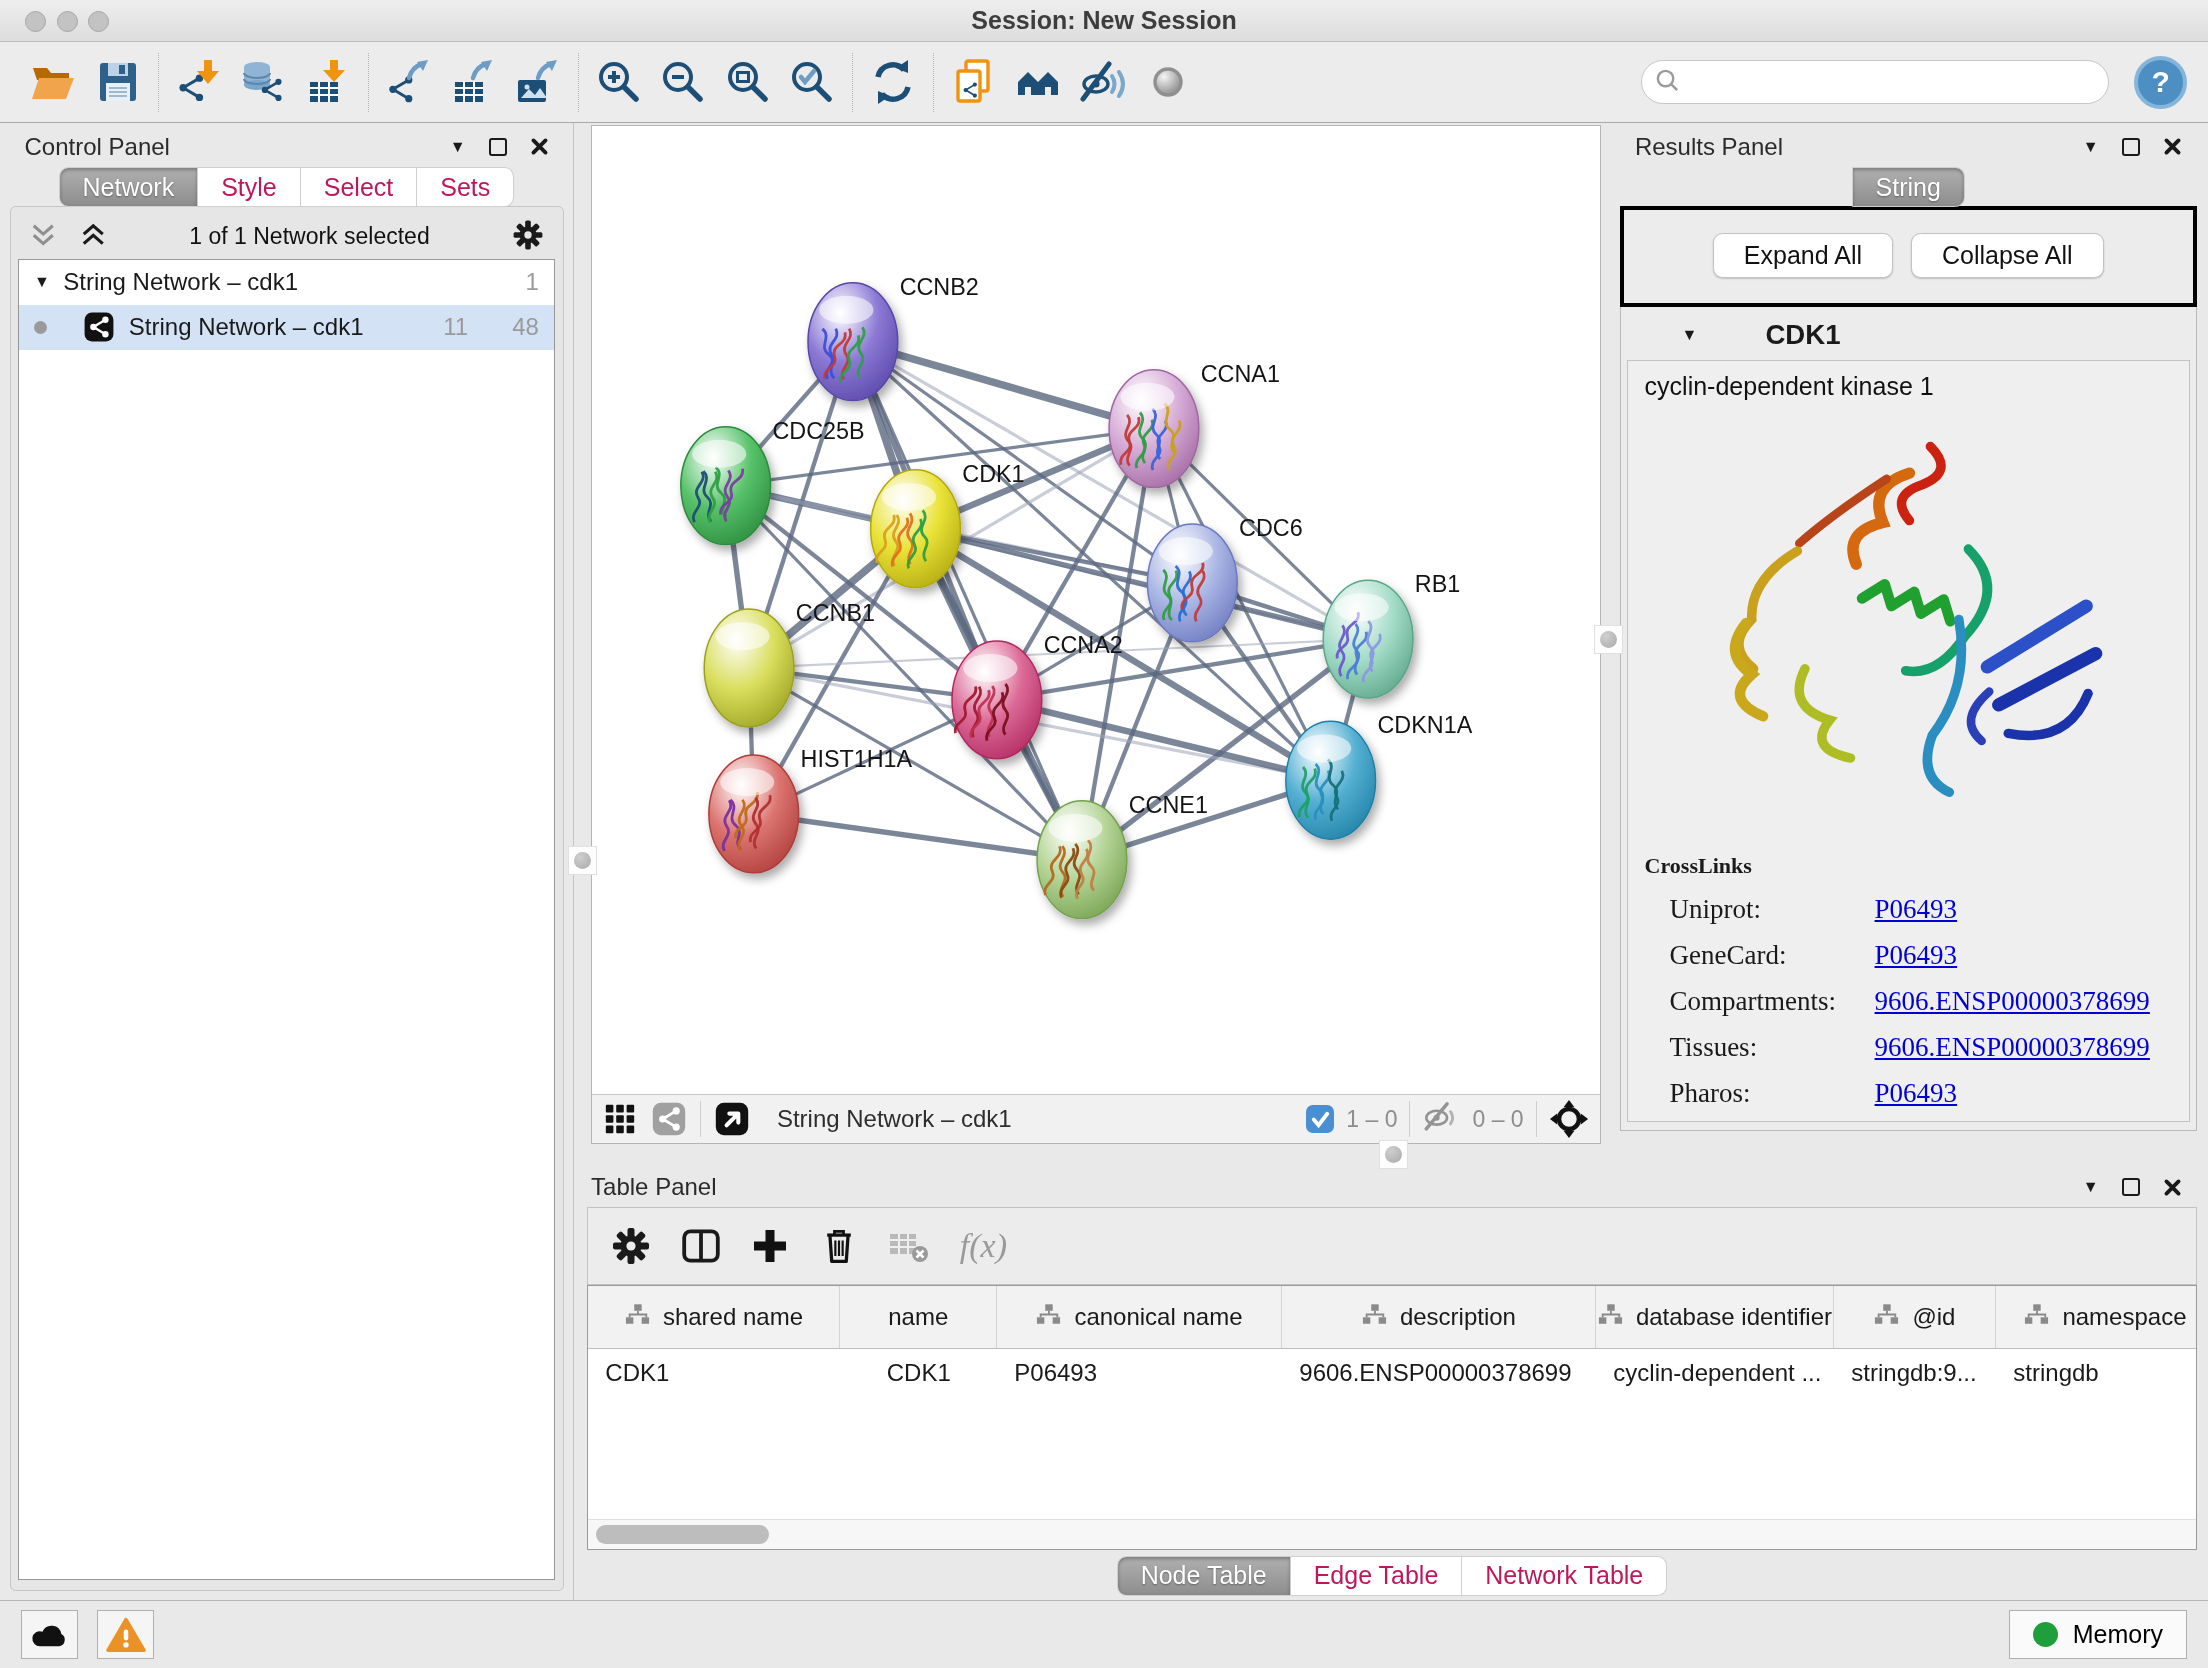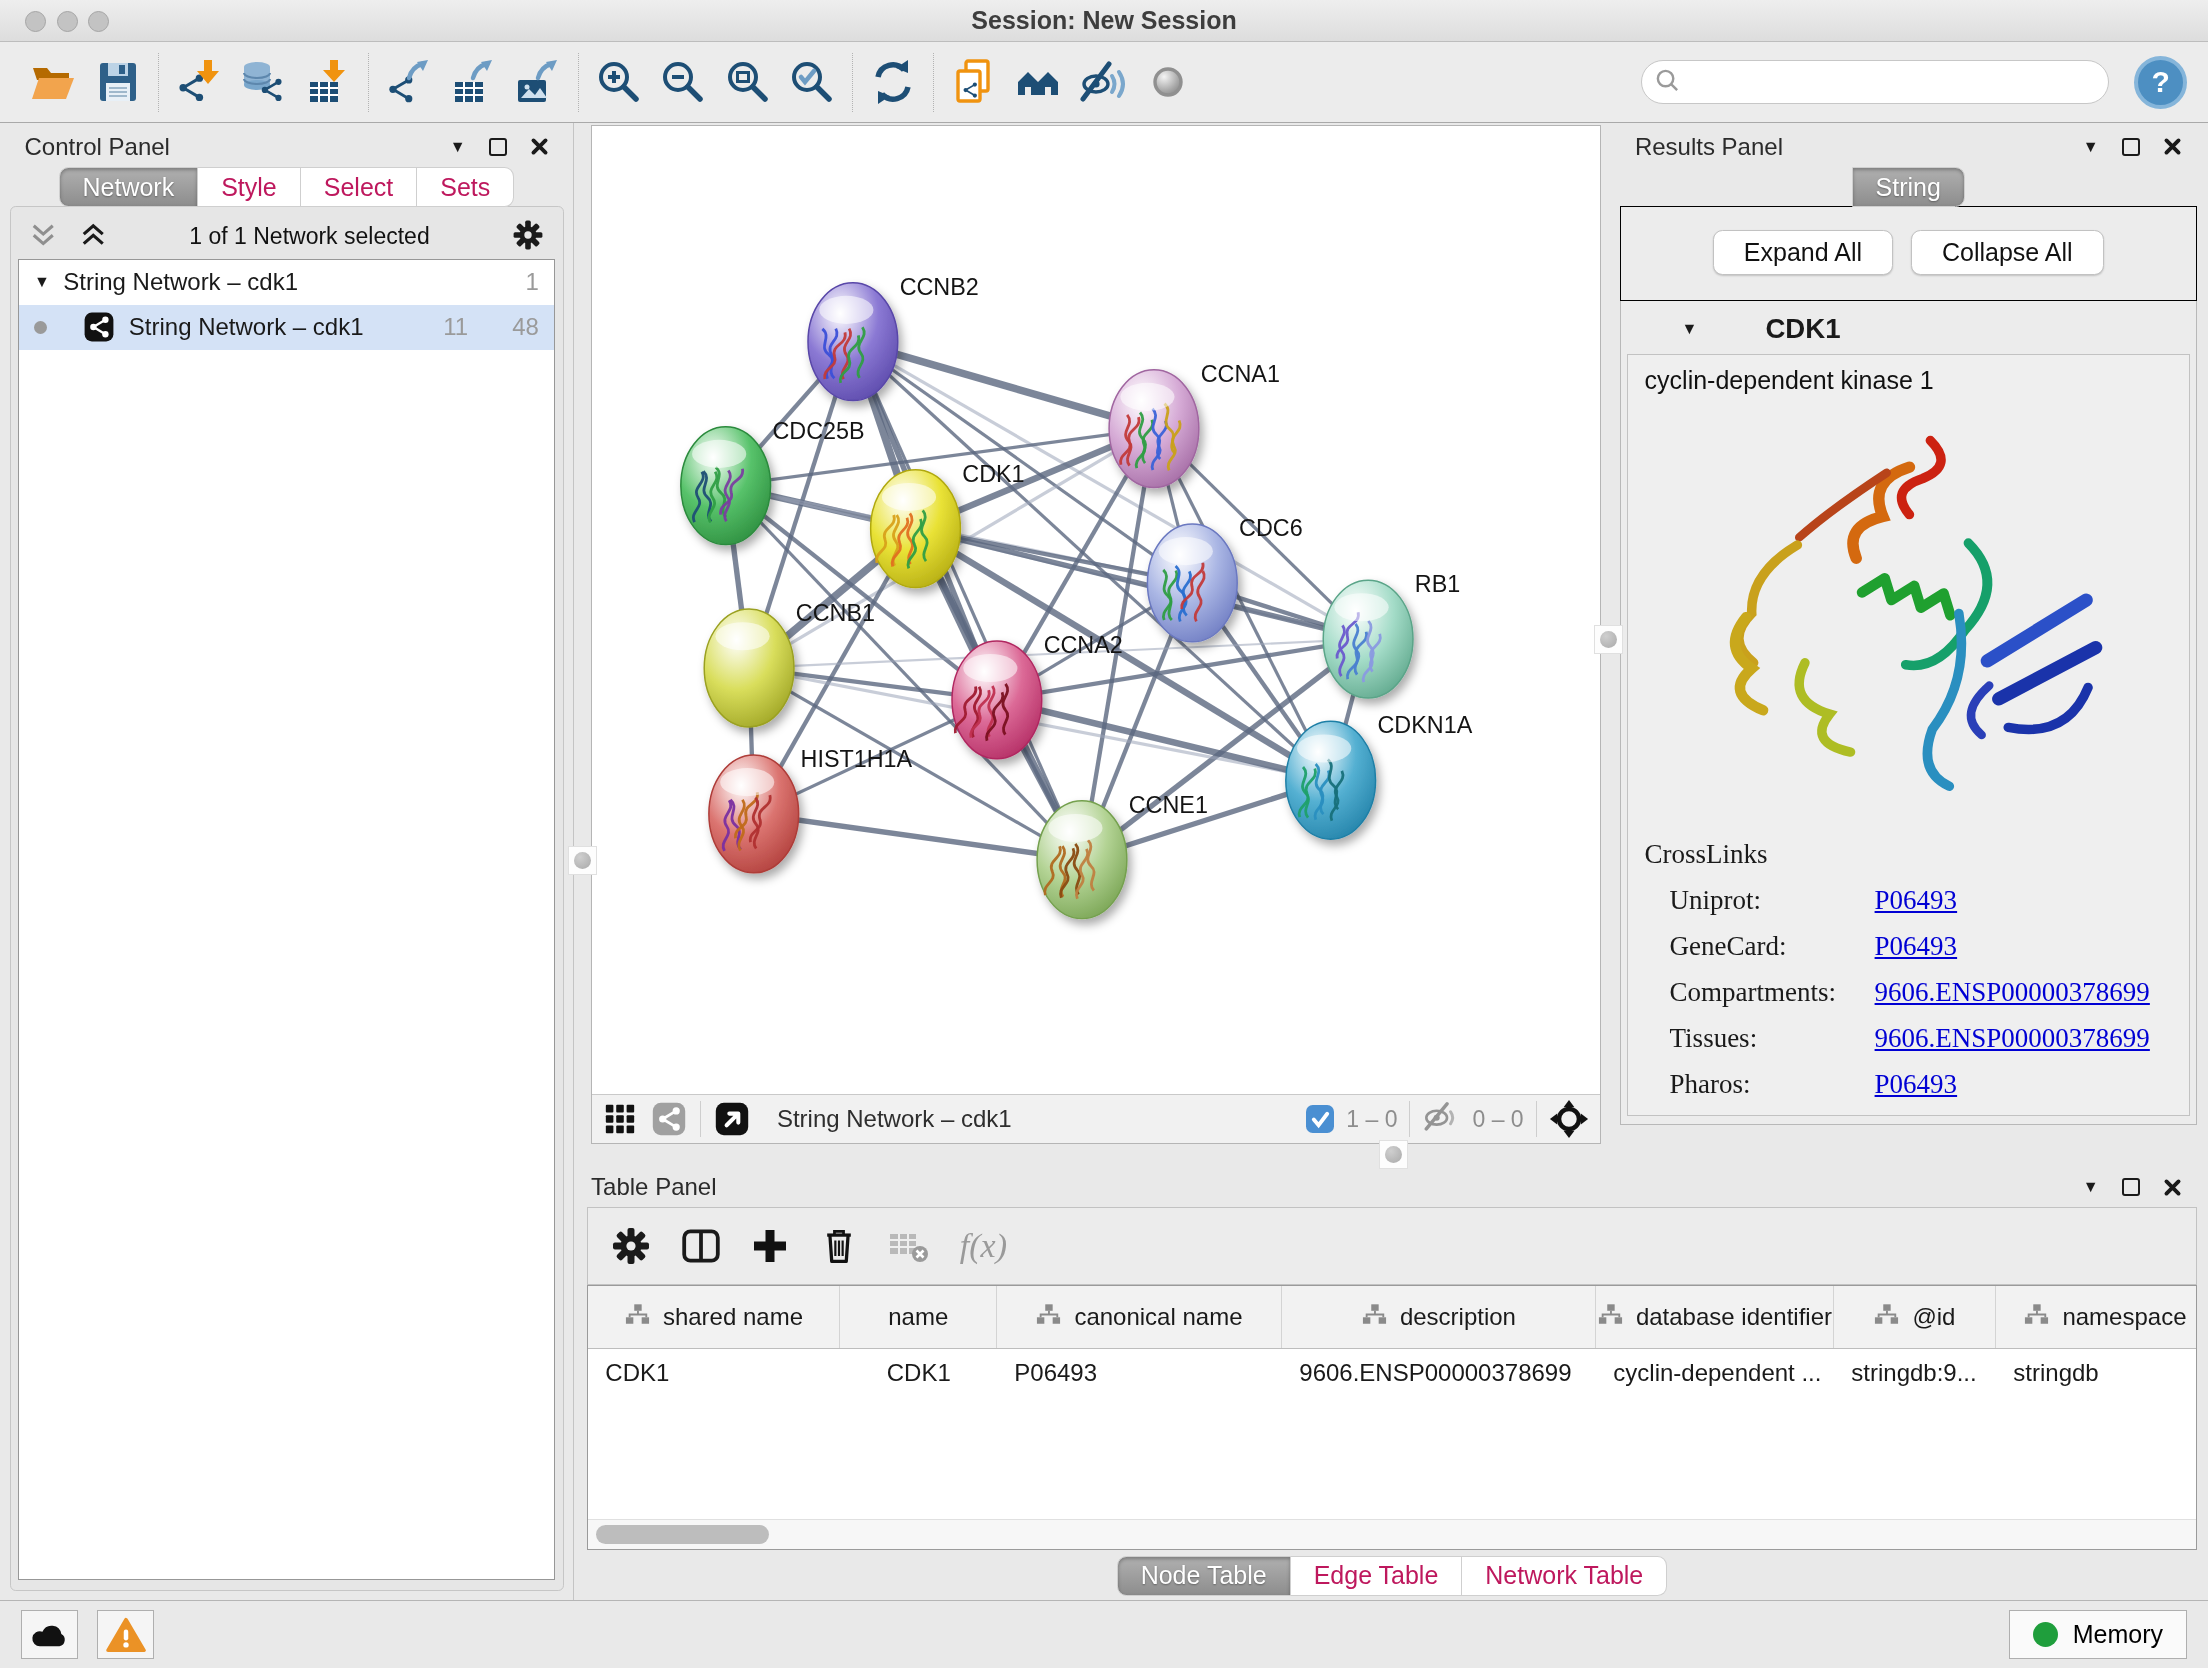--- a/index.html
+++ b/index.html
@@ -69,29 +69,29 @@
   .net-toolbar { height:49px; flex:none; background:#f1f1f1; border-top:1px solid #c9c9c9; display:flex; align-items:center; padding:0 11.4px; gap:13.3px; }
   .net-sep { width:0; height:36px; border-left:1px solid #cecece; }
   .nt-btn { border:none; background:transparent; display:flex; align-items:center; cursor:pointer; padding:0; }
   .net-title { font-size:24px; color:#2e2e2e; margin-left:13.3px; }
   .net-right { margin-left:auto; display:flex; align-items:center; gap:12px; color:#8d8d8d; font-size:23px; }
   .checkbox { width:28.5px; height:28.5px; border-radius:6.7px; background:#4a8fd2; display:flex; align-items:center; justify-content:center; }
 
   
   .results-panel { width:590px; flex:none; display:flex; flex-direction:column; padding:3.8px 11.4px 0 1.9px; }
   .rp-tabs { justify-content:center; position:relative; z-index:2; }
-  .rp-buttons { border:1px solid #000000; background:#ececec; margin-top:-1px; padding:23px 0 25px 0; display:flex; justify-content:center; gap:18px; flex:none; }
+  .rp-buttons { border:4px solid #000000; background:#ececec; margin-top:-1px; padding:23px 0 25px 0; display:flex; justify-content:center; gap:18px; flex:none; }
   .btn { background:#fff; border:1px solid #c2c2c2; border-radius:9.5px; padding:6.7px 30px; font-size:25px; color:#111; box-shadow:0 1px 1.9px rgba(0,0,0,.18); cursor:pointer; white-space:nowrap; }
   .rp-section { border:1px solid #b8b8b8; border-top:none; background:#ececec; padding:3.8px 5.7px 7.6px 5.7px; display:flex; flex-direction:column; height:824px; flex:none; }
   .rp-sec-head { height:49px; display:flex; align-items:center; gap:68px; padding-left:55px; flex:none; }
   .rp-sec-title { font-size:27.6px; font-weight:700; }
   .rp-sec-body { flex:1; border:1px solid #c2c2c2; background:#efefef; padding:11.4px 17px; display:flex; flex-direction:column; overflow:hidden; }
   .protein-desc { font-size:25px; color:#111; }
   .protein-img { align-self:center; margin-top:17px; }
-  .xl-title { font-family:"Liberation Serif", serif; font-size:27px; font-weight:400; margin-top:25px; }
+  .xl-title { font-family:"Liberation Serif", serif; font-size:22px; font-weight:700; margin-top:33px; }
   .xl-row { display:flex; font-family:"Liberation Serif", serif; font-size:27px; margin-top:15px; padding-left:25px; }
   .xl-label { width:205px; flex:none; }
   .xl-value { color:#0000d4; text-decoration:underline; cursor:pointer; word-break:break-all; }
 
   
   .table-panel { flex:1; min-height:0; display:flex; flex-direction:column; padding:0 11.4px 0 13.3px; }
   .tp-toolbar { border:1px solid #c2c2c2; background:#ececec; height:78px; flex:none; display:flex; align-items:center; gap:28.5px; padding:0 23px; }
   .tp-btn { border:none; background:transparent; display:flex; align-items:center; cursor:pointer; padding:0; }
   .tp-table { flex:1; min-height:0; border:1px solid #9a9a9a; background:#fff; display:flex; flex-direction:column; overflow:hidden; }
   .tbl-header { display:grid; background:#f2f2f2; border-bottom:1px solid #bdbdbd; height:63px; flex:none; }

